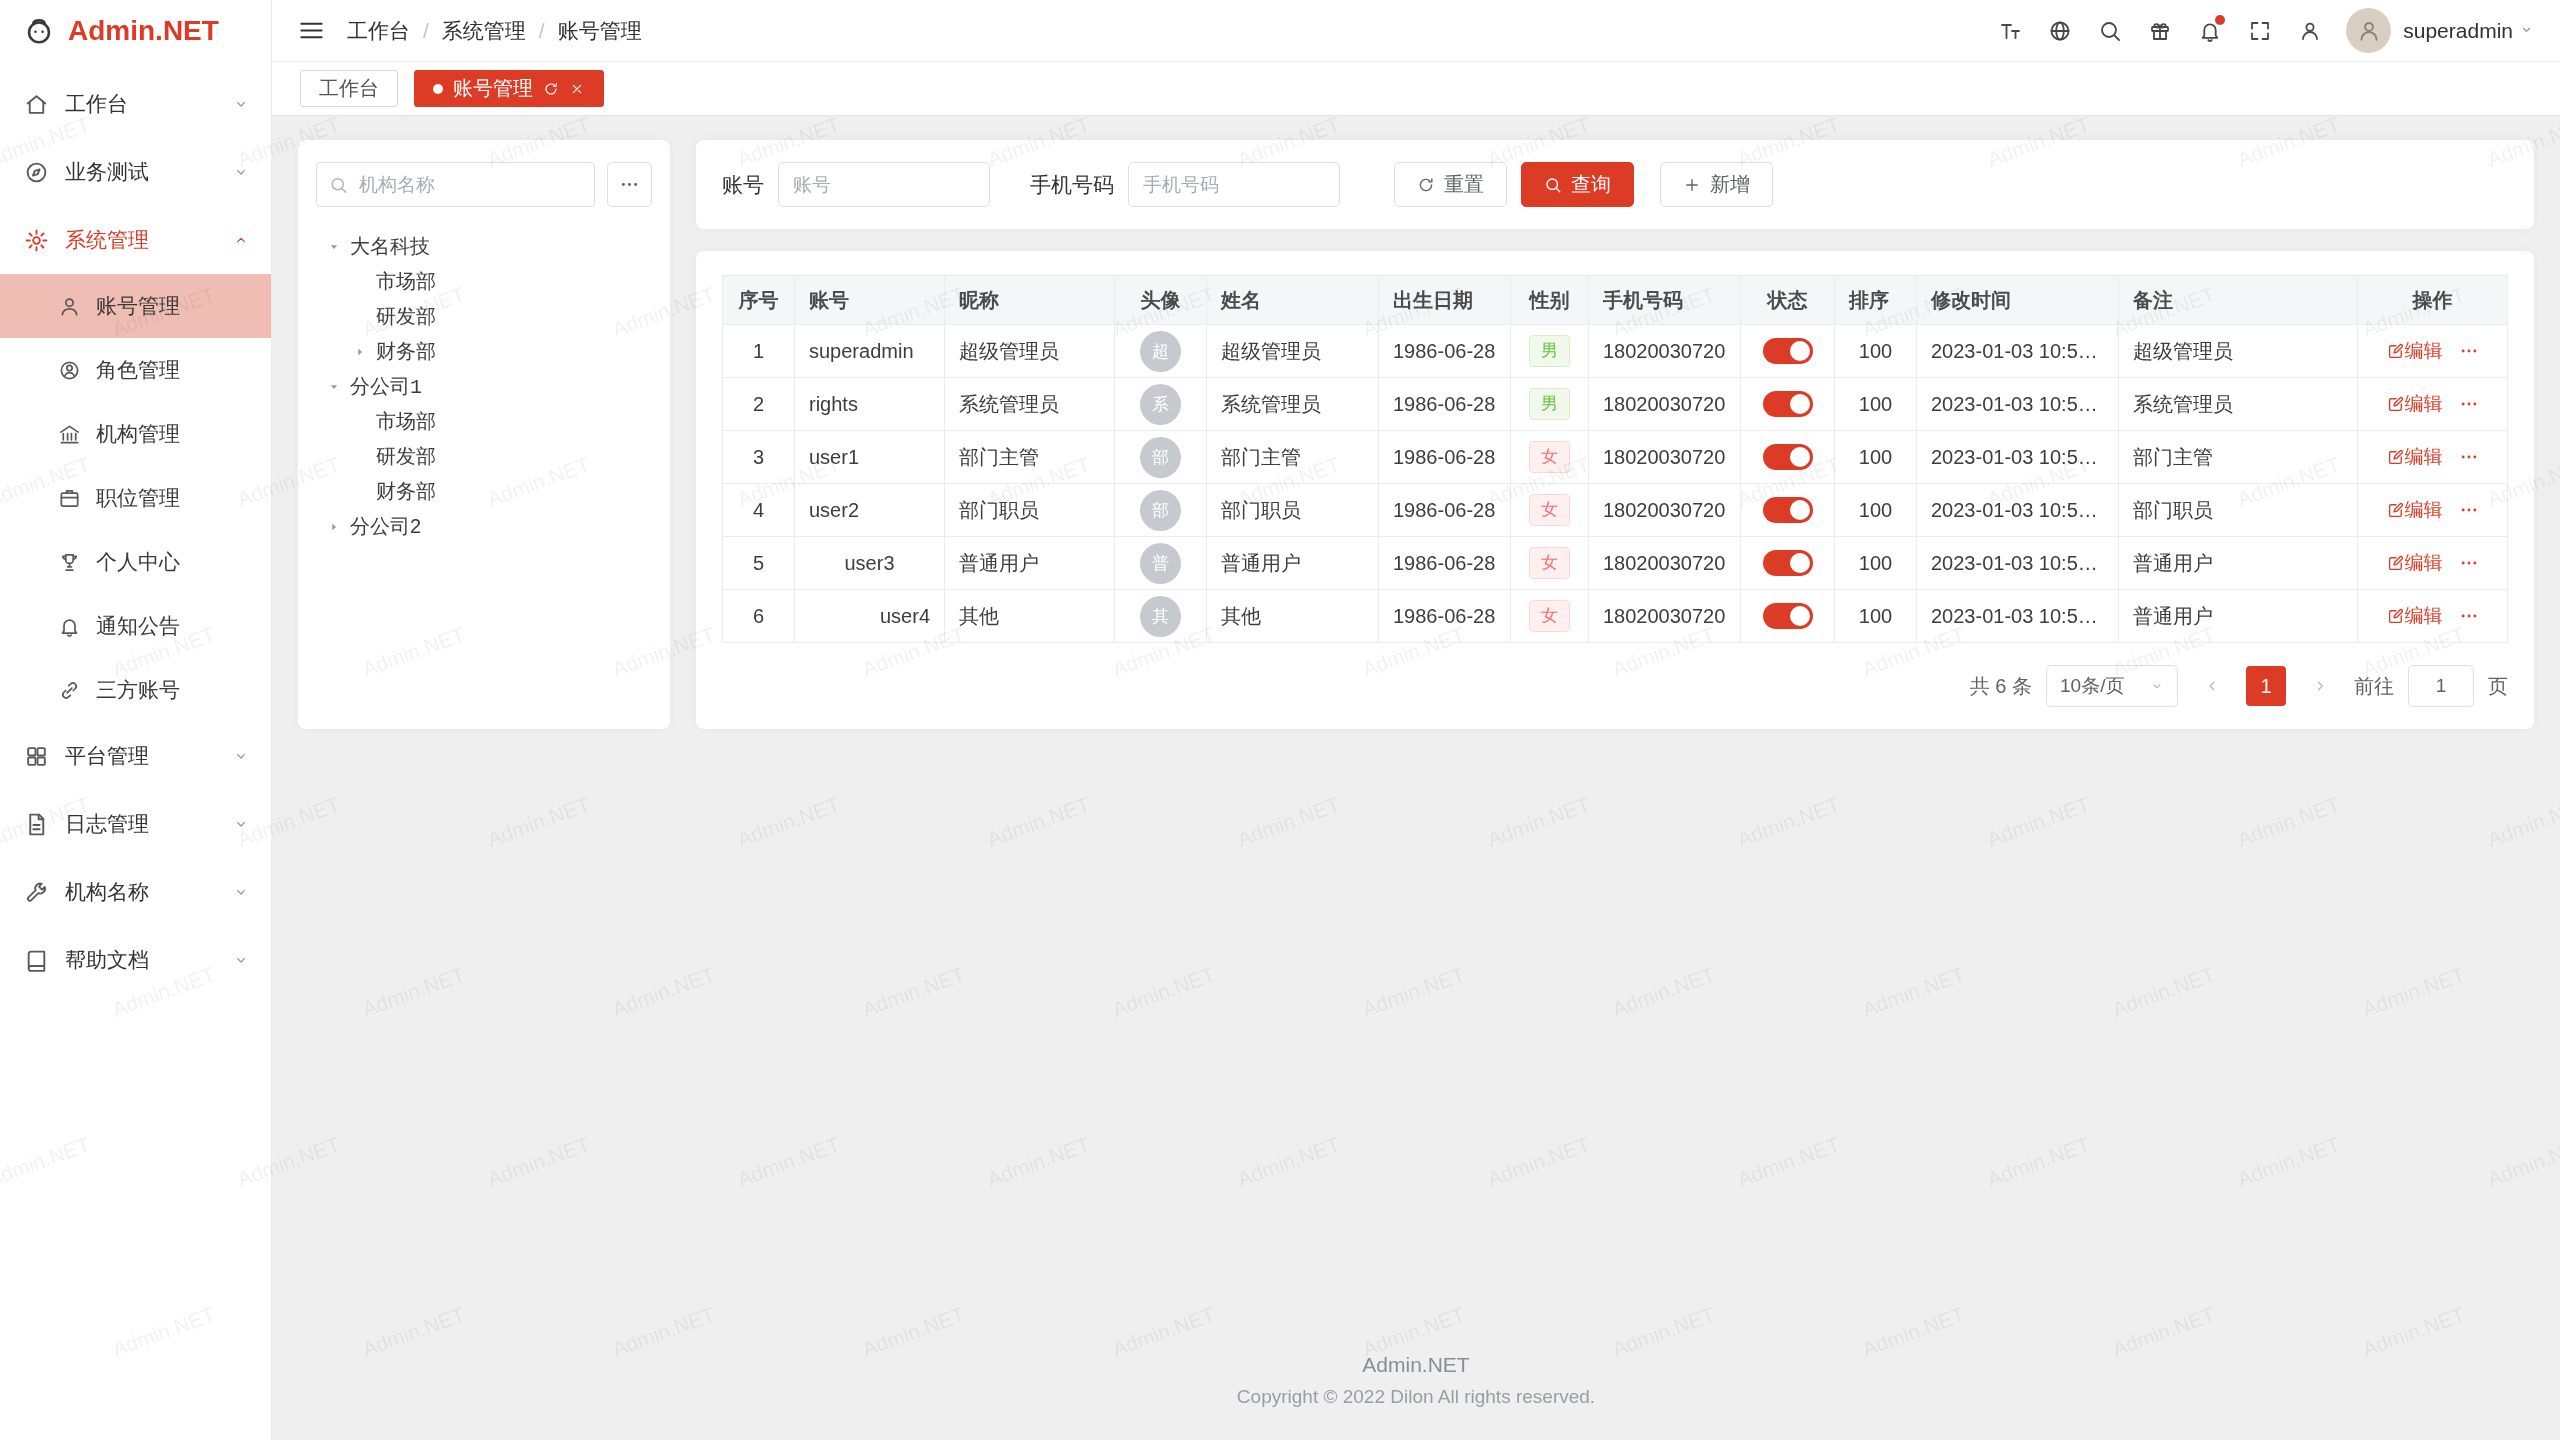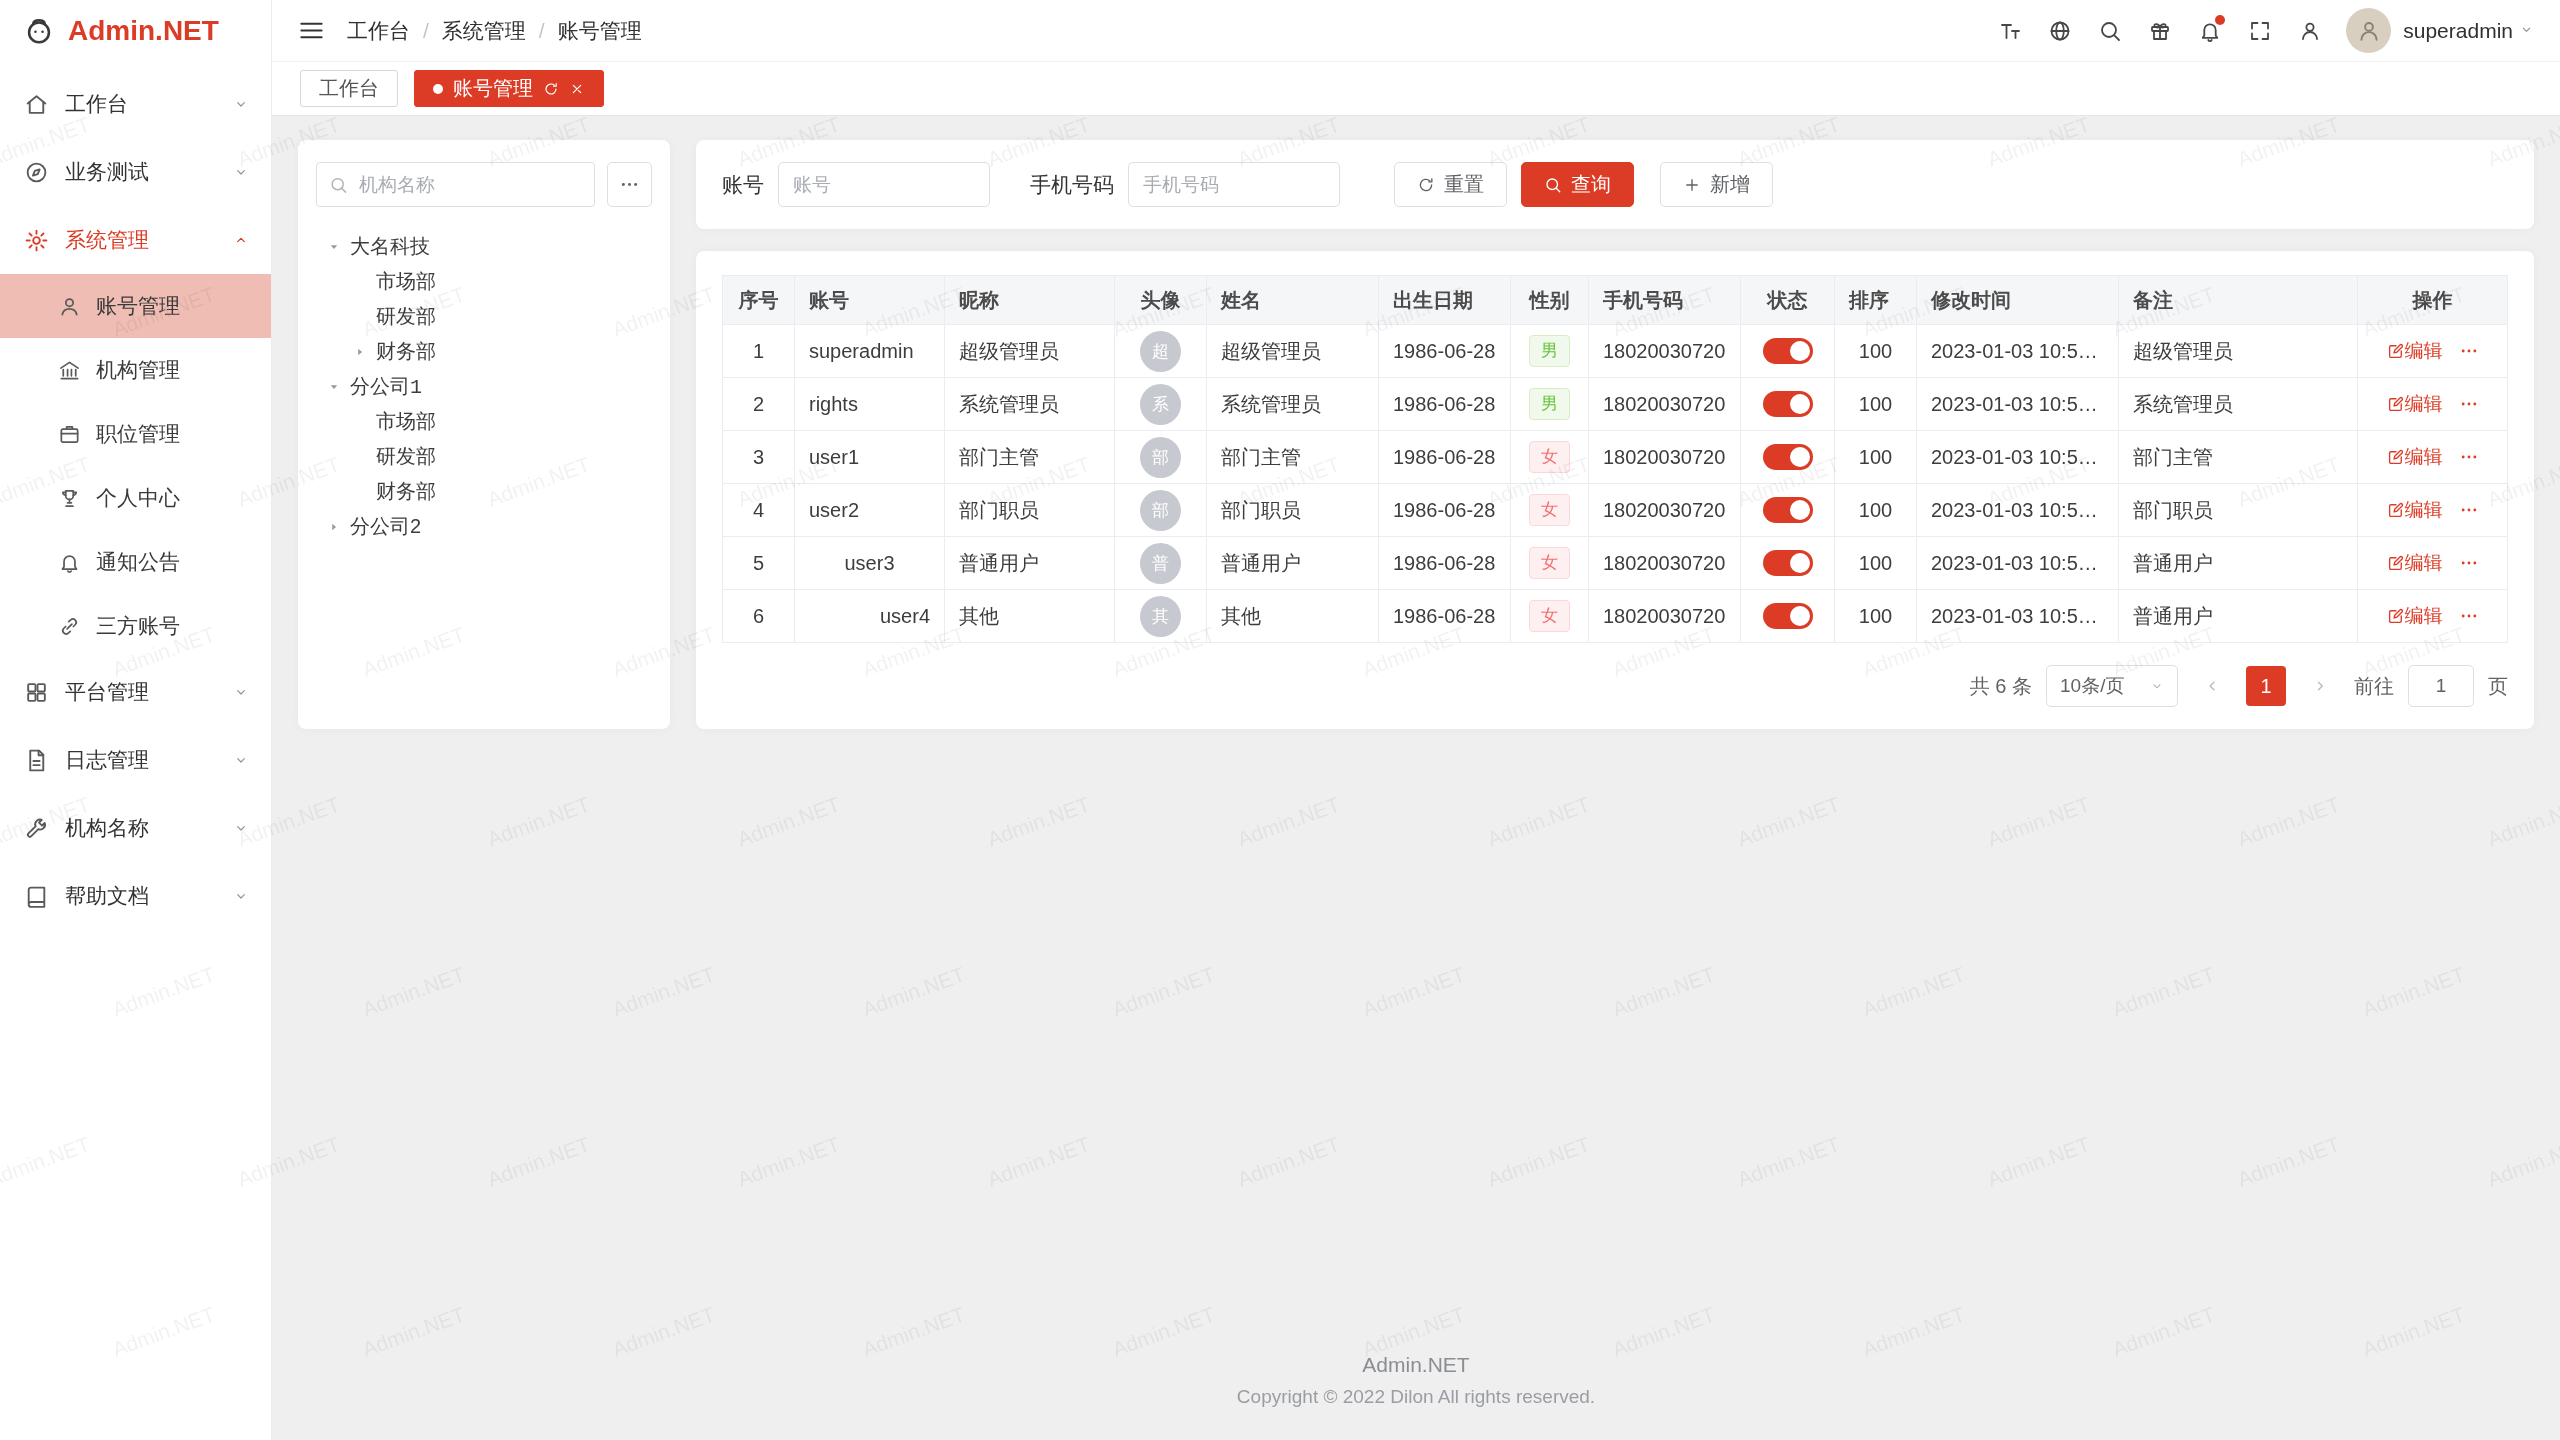--- a/index.html
+++ b/index.html
@@ -172,20 +172,30 @@
           </span>
         </div>
         <div class="submenu-item active">
           <span class="icon ">
             <svg viewBox="0 0 24 24">
               <circle cx="12" cy="8" r="3.8"></circle>
               <path d="M4.5 20.5c.8-4 3.9-6 7.5-6s6.7 2 7.5 6"></path>
             </svg>
           </span>
           <span class="menu-label">账号管理</span>
+        </div>
+        <div class="submenu-item">
+          <span class="icon ">
+            <svg viewBox="0 0 24 24">
+              <circle cx="12" cy="12" r="8.5"></circle>
+              <circle cx="12" cy="9.5" r="2.8"></circle>
+              <path d="M6.8 18.2c1.2-2.6 3-3.9 5.2-3.9s4 1.3 5.2 3.9"></path>
+            </svg>
+          </span>
+          <span class="menu-label">角色管理</span>
         </div>
         <div class="submenu-item">
           <span class="icon ">
             <svg viewBox="0 0 24 24">
               <path d="M3 9.5 12 3.5l9 6"></path>
               <path d="M5.5 11v6.5M10 11v6.5M14 11v6.5M18.5 11v6.5M3.5 20.5h17"></path>
             </svg>
           </span>
           <span class="menu-label">机构管理</span>
         </div>

